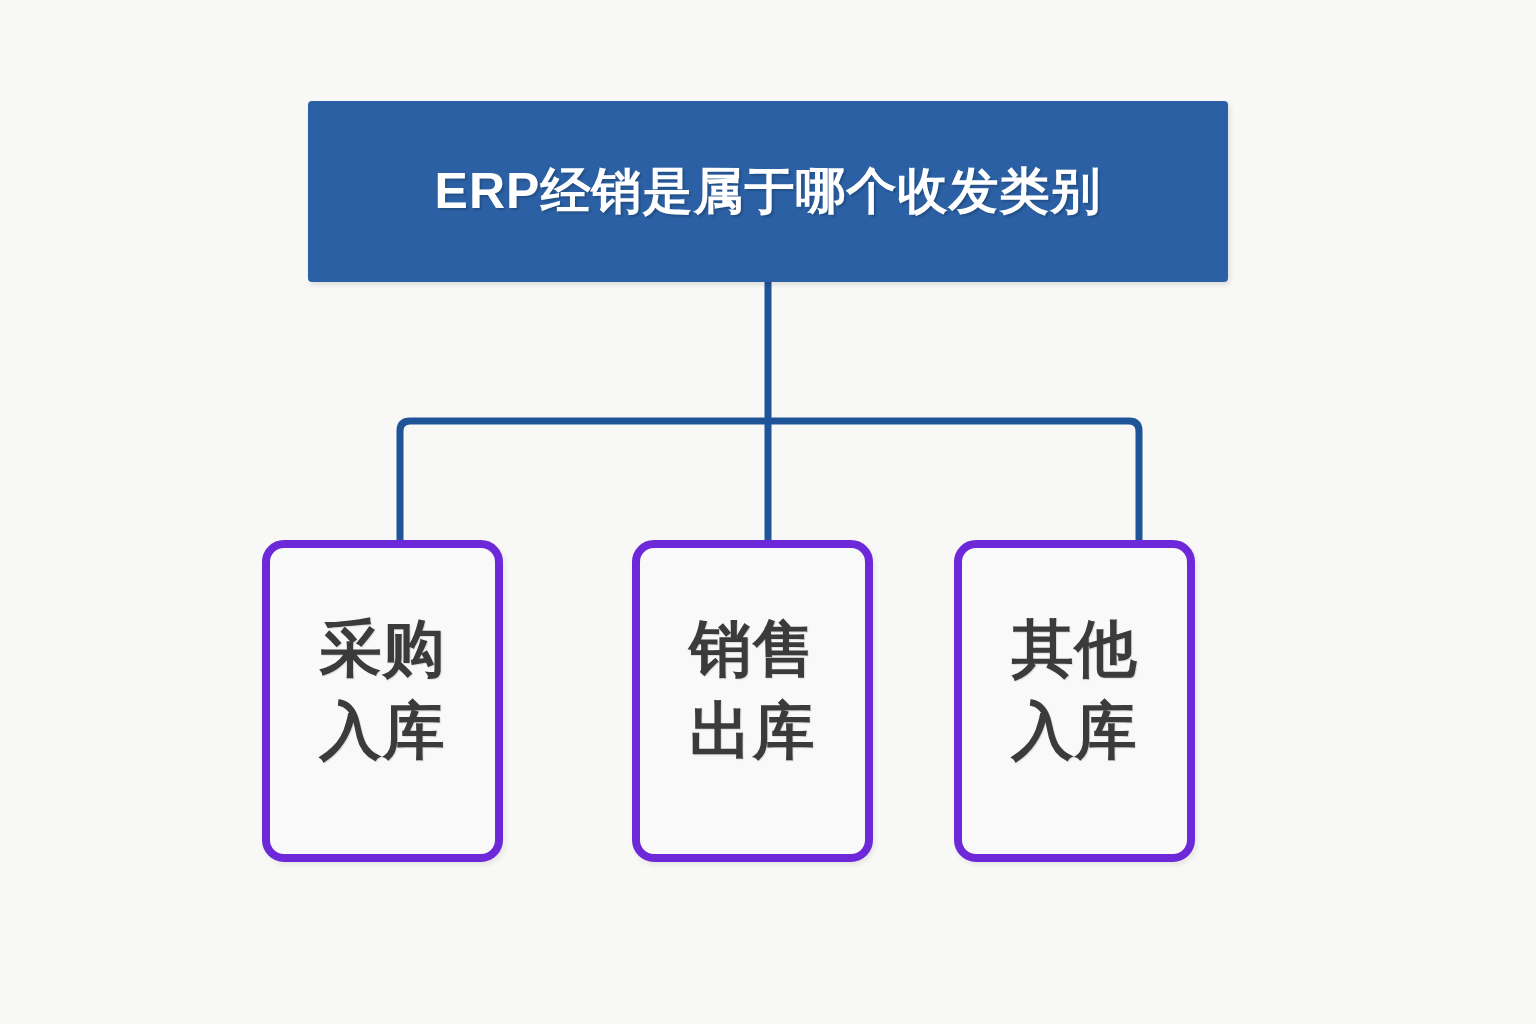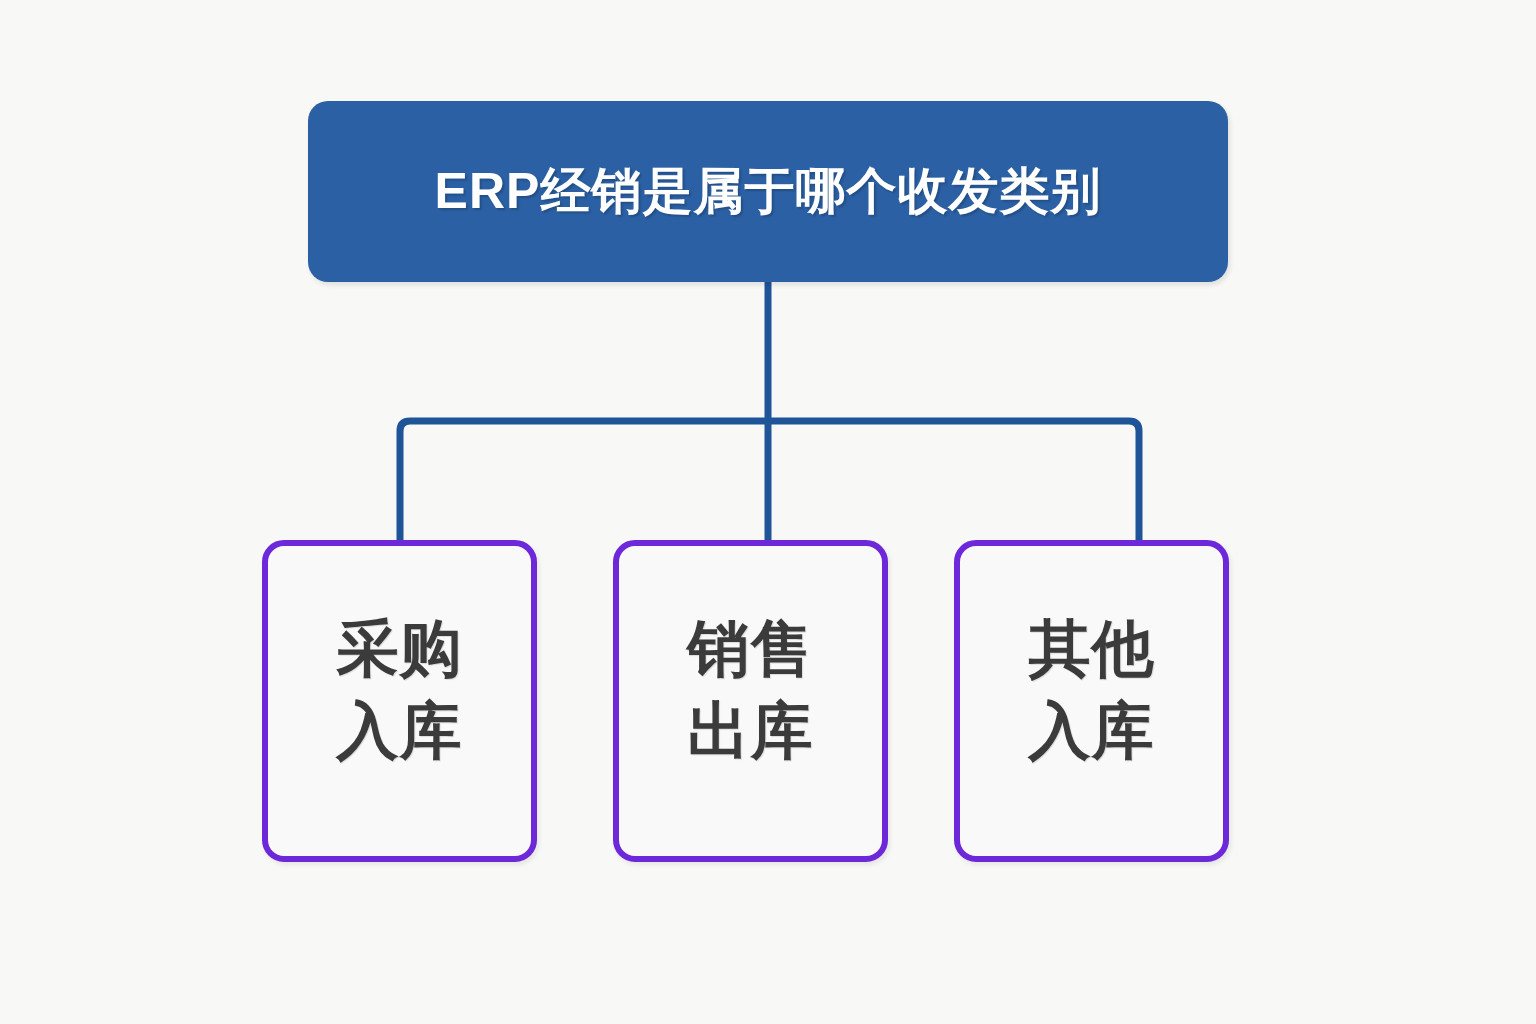--- a/index.html
+++ b/index.html
@@ -31,54 +31,54 @@
   }
 
   
   .root-node {
     position: absolute;
     left: 308px;
     top: 101px;
     width: 920px;
     height: 181px;
     background: #2b60a4;
-    border-radius: 20px;
+    border-radius: 4px;
     box-sizing: border-box;
     display: flex;
     align-items: center;
     justify-content: center;
     box-shadow: 2px 3px 5px rgba(0,0,0,0.10);
   }
   .root-label {
     color: #ffffff;
     font-size: 50px;
     font-weight: bold;
     letter-spacing: 1px;
     line-height: 1.1;
     text-shadow: 2px 2px 2px rgba(0,0,0,0.18);
     white-space: nowrap;
   }
 
   
   .leaf-node {
     position: absolute;
     top: 540px;
-    width: 275px;
+    width: 241px;
     height: 322px;
     background: #faf9f9;
-    border: 6px solid #6d28d9;
+    border: 8px solid #6d28d9;
     border-radius: 22px;
     box-sizing: border-box;
     display: flex;
     align-items: center;
     justify-content: center;
     box-shadow: 2px 3px 5px rgba(0,0,0,0.08);
   }
   #leaf-1 { left: 262px; }
-  #leaf-2 { left: 613px; }
+  #leaf-2 { left: 632px; }
   #leaf-3 { left: 954px; }
 
   .leaf-label {
     color: #3b3b3b;
     font-size: 62px;
     font-weight: bold;
     line-height: 1.32;
     text-align: center;
     letter-spacing: 1px;
     white-space: pre-line;

